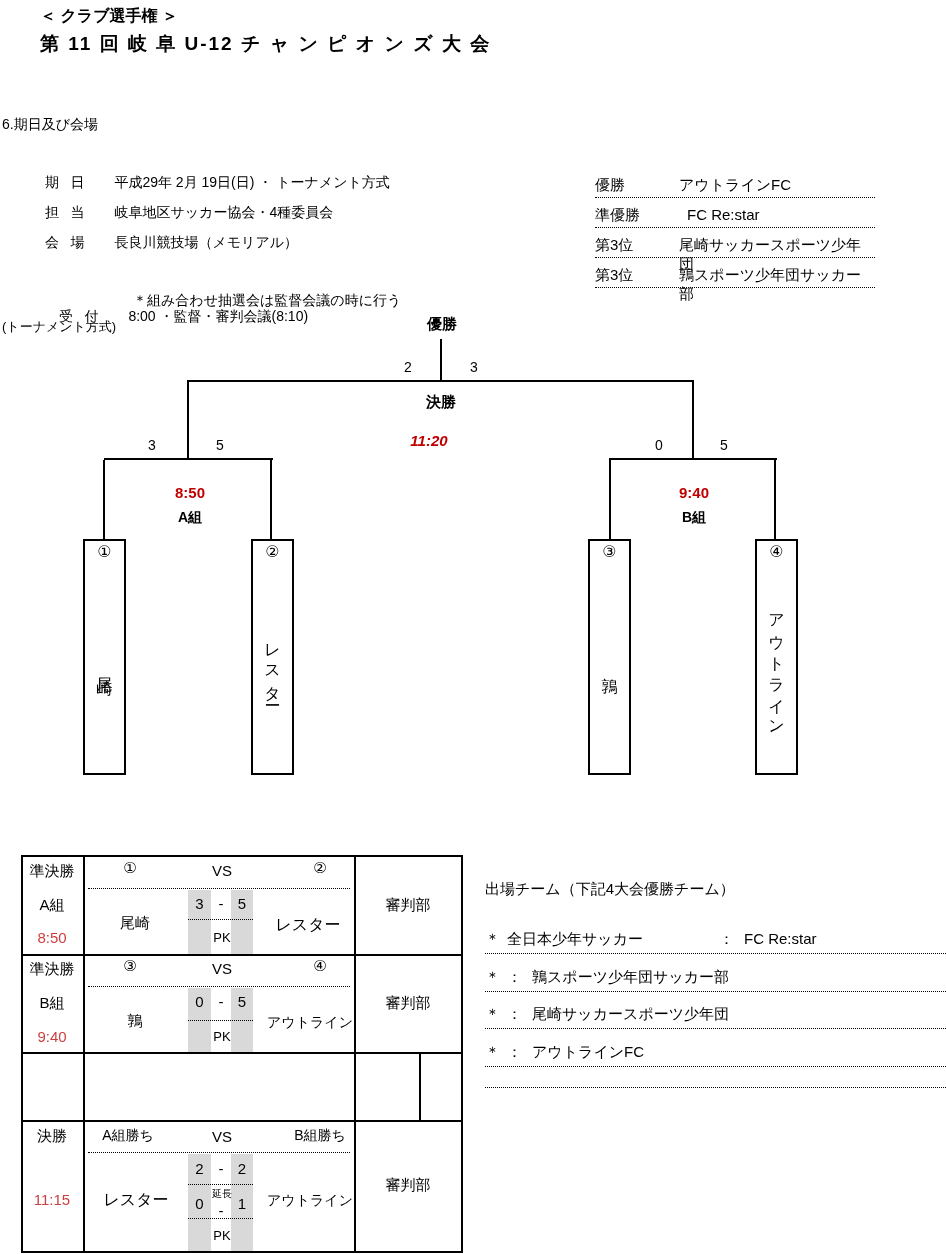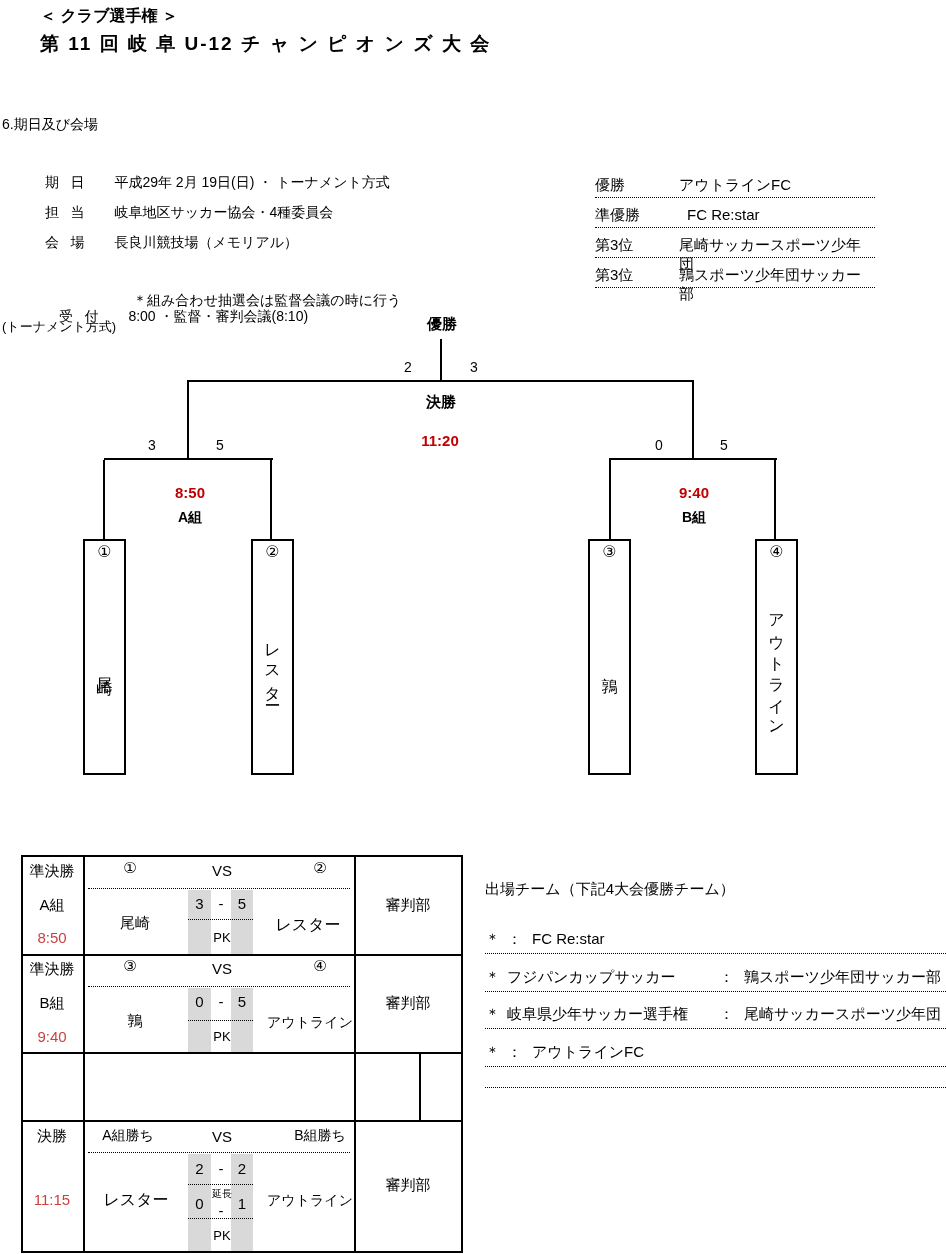--- a/index.html
+++ b/index.html
@@ -92,21 +92,21 @@
 <div class="line" style="left:104px;top:458px;width:169px;height:2px;"></div>
 <div class="line" style="left:609px;top:458px;width:168px;height:2px;"></div>
 <div class="line" style="left:103px;top:460px;width:2px;height:79px;"></div>
 <div class="line" style="left:270px;top:460px;width:2px;height:79px;"></div>
 <div class="line" style="left:609px;top:460px;width:2px;height:79px;"></div>
 <div class="line" style="left:774px;top:460px;width:2px;height:79px;"></div>
 
 <div class="abs fs14 ctr" style="left:396px;top:359px;width:24px;">2</div>
 <div class="abs fs14 ctr" style="left:462px;top:359px;width:24px;">3</div>
 <div class="abs bold fs15 ctr" style="left:411px;top:393px;width:60px;">決勝</div>
-<div class="abs bold fs15 ctr red" style="left:410px;top:432px;width:60px;">11:20</div>
+<div class="abs bold fs15 ctr red" style="left:399px;top:432px;width:60px;font-style:italic;">11:20</div>
 
 <div class="abs fs14 ctr" style="left:140px;top:437px;width:24px;">3</div>
 <div class="abs fs14 ctr" style="left:208px;top:437px;width:24px;">5</div>
 <div class="abs bold fs15 ctr red" style="left:158px;top:484px;width:64px;">8:50</div>
 <div class="abs bold fs14 ctr" style="left:158px;top:509px;width:64px;">A組</div>
 
 <div class="abs fs14 ctr" style="left:647px;top:437px;width:24px;">0</div>
 <div class="abs fs14 ctr" style="left:712px;top:437px;width:24px;">5</div>
 <div class="abs bold fs15 ctr red" style="left:662px;top:484px;width:64px;">9:40</div>
 <div class="abs bold fs14 ctr" style="left:662px;top:509px;width:64px;">B組</div>
@@ -204,32 +204,31 @@
 <div class="abs fs15 ctr" style="left:211px;top:1202px;width:20px;">-</div>
 <div class="abs fs15 ctr" style="left:231px;top:1195px;width:22px;">1</div>
 <div class="abs fs13 ctr" style="left:197px;top:1228px;width:50px;">PK</div>
 <div class="abs fs14 ctr" style="left:266px;top:1192px;width:88px;">アウトライン</div>
 <div class="abs fs15 ctr" style="left:356px;top:1176px;width:104px;">審判部</div>
 
 <div class="abs fs15" style="left:485px;top:880px;">出場チーム（下記4大会優勝チーム）</div>
 
 <div class="part-row" style="top:930px;">
   <span class="part-bullet">＊</span>
+  <span class="part-label">全日本少年サッカー</span>
   <span class="part-colon">：</span>
   <span>FC Re:star</span>
 </div>
 <div class="part-row" style="top:968px;">
   <span class="part-bullet">＊</span>
-  <span class="part-label">フジパンカップサッカー</span>
   <span class="part-colon">：</span>
   <span>鶉スポーツ少年団サッカー部</span>
 </div>
 <div class="part-row" style="top:1005px;">
   <span class="part-bullet">＊</span>
-  <span class="part-label">岐阜県少年サッカー選手権</span>
   <span class="part-colon">：</span>
   <span>尾崎サッカースポーツ少年団</span>
 </div>
 <div class="part-row" style="top:1043px;">
   <span class="part-bullet">＊</span>
   <span class="part-colon">：</span>
   <span>アウトラインFC</span>
 </div>
 <div class="dot" style="left:485px;top:1087px;width:461px;"></div>
 

